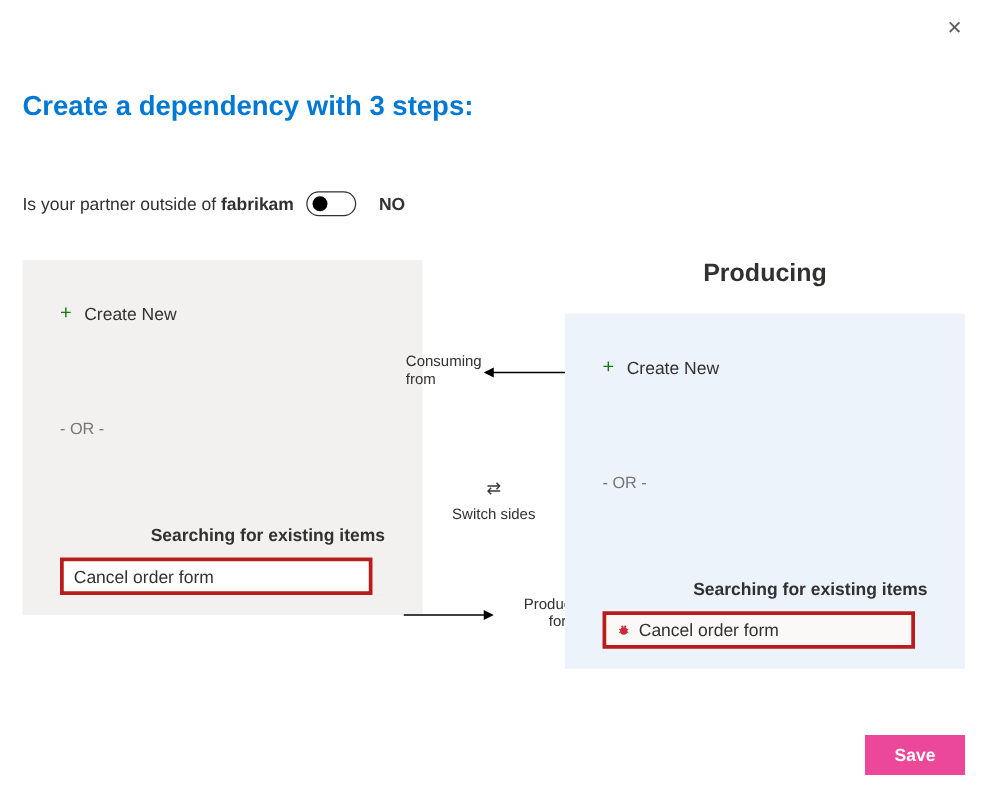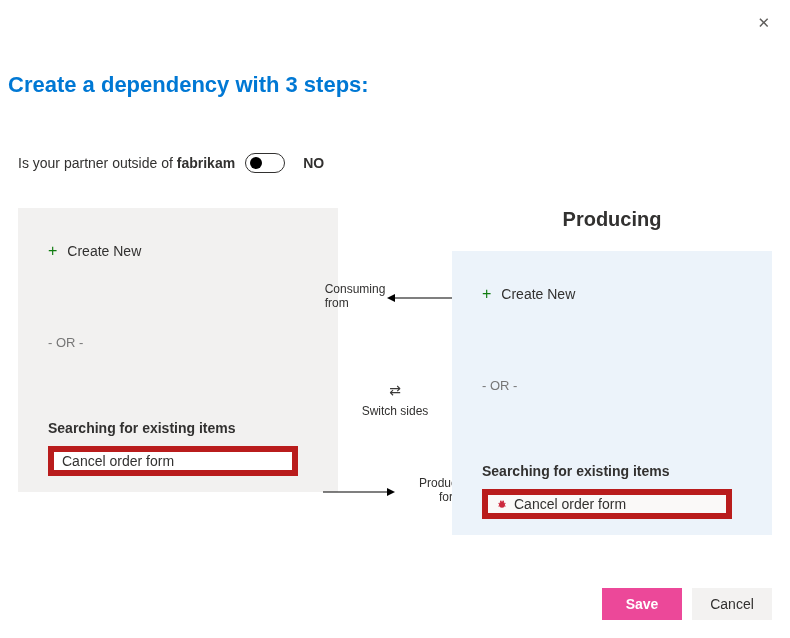--- a/index.html
+++ b/index.html
@@ -23,21 +23,21 @@
       right: 20px;
       cursor: pointer;
       color: #605e5c;
       font-size: 15px;
       line-height: 1;
     }
     .heading {
       font-size: 22px;
       font-weight: 700;
       color: #0078d4;
-      padding: 72px 0 0 8px;
+      padding: 72px 0 0 18px;
     }
     .partner-row {
       display: flex;
       align-items: center;
       padding: 55px 0 0 18px;
       gap: 10px;
     }
     .partner-label {
       font-size: 14px;
     }
@@ -109,25 +109,26 @@
     .or {
       color: #767676;
       font-size: 13px;
       margin-top: 75px;
     }
     .search-label {
       font-size: 14px;
       font-weight: 700;
       margin-top: 70px;
       margin-bottom: 10px;
+      text-align: right;
     }
     .search-field {
       width: 250px;
       height: 30px;
-      border: 6px solid #b91c1c;
+      border: 3px solid #b91c1c;
       background: #fff;
       display: flex;
       align-items: center;
       padding: 0 8px;
       gap: 6px;
       font-size: 14px;
     }
     .search-field.consumer-field {
       background: #faf9f8;
     }
@@ -287,14 +288,13 @@
         </svg>
         <span>Cancel order form</span>
       </div>
     </div>
   </div>
 
 </div>
 
 <div class="footer">
   <button class="btn btn-primary">Save</button>
-  <button class="btn btn-secondary">Cancel</button>
 </div>
 
 </body></html>

